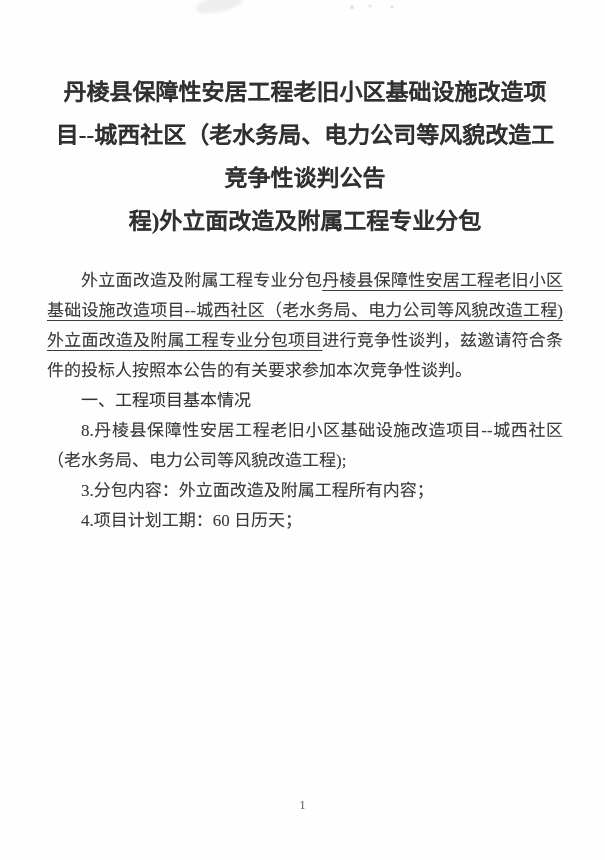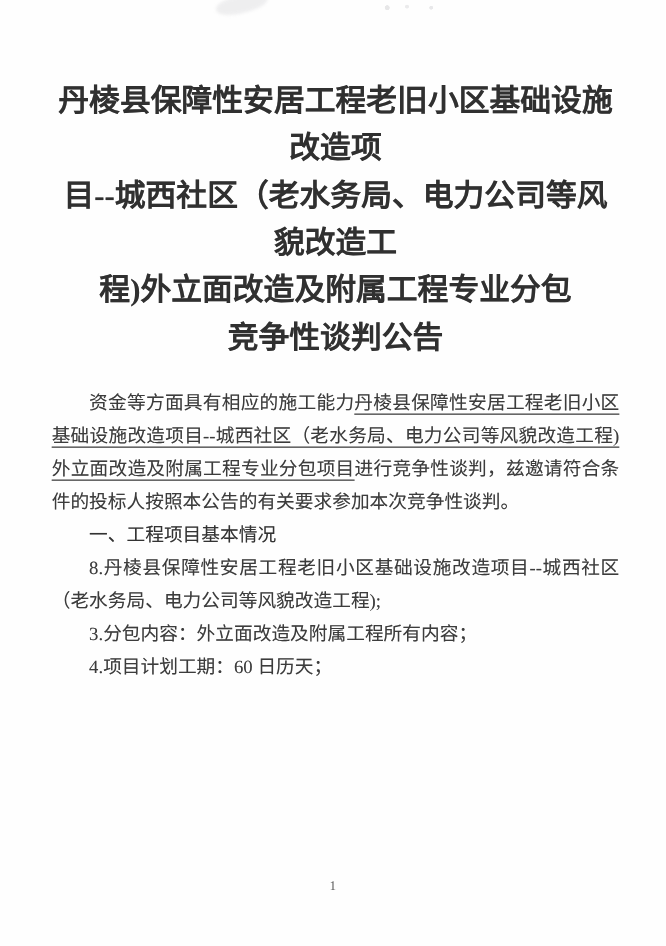--- a/index.html
+++ b/index.html
@@ -41,21 +41,21 @@
       radial-gradient(circle at 44px 3px, #e0e0e2 0 1.5px, transparent 2px);
     opacity: 0.7;
   }
   .doc {
     position: absolute;
     left: 47px;
     top: 71px;
     width: 516px;
   }
   .title-block {
-    font-size: 28px;
+    font-size: 23px;
     line-height: 43px;
     font-weight: bold;
     text-align: center;
     color: #303030;
     text-shadow: 0 0 0.6px rgba(40,40,40,0.45);
   }
   .body-block {
     margin-top: 23px;
     font-size: 17px;
     line-height: 30px;
@@ -97,27 +97,27 @@
 <div class="page">
 
   <div class="artifact-smudge"></div>
   <div class="artifact-dots"></div>
 
   <div class="doc">
 
     <div class="title-block">
       <div>丹棱县保障性安居工程老旧小区基础设施改造项</div>
       <div>目--城西社区（老水务局、电力公司等风貌改造工</div>
+      <div>竞争性谈判公告</div>
       <div>程)外立面改造及附属工程专业分包</div>
-      <div>竞争性谈判公告</div>
     </div>
 
     <div class="body-block">
 
-      <p class="para"><span>资金等方面具有相应的施工能力</span><span class="u-seg">丹棱县保障性安居工程老旧小区基础设施改造项目--城西社区（老水务局、电力公司等风貌改造工程)外立面改造及附属工程专业分包项目</span><span>进行竞争性谈判，兹邀请符合条件的投标人按照本公告的有关要求参加本次竞争性谈判。</span></p>
+      <p class="para"><span>外立面改造及附属工程专业分包</span><span class="u-seg">丹棱县保障性安居工程老旧小区基础设施改造项目--城西社区（老水务局、电力公司等风貌改造工程)外立面改造及附属工程专业分包项目</span><span>进行竞争性谈判，兹邀请符合条件的投标人按照本公告的有关要求参加本次竞争性谈判。</span></p>
 
       <p class="para heading">一、工程项目基本情况</p>
 
       <p class="para">8.丹棱县保障性安居工程老旧小区基础设施改造项目--城西社区（老水务局、电力公司等风貌改造工程);</p>
       <p class="para">3.分包内容：外立面改造及附属工程所有内容；</p>
       <p class="para">4.项目计划工期：60 日历天；</p>
 
 
 
     </div>

